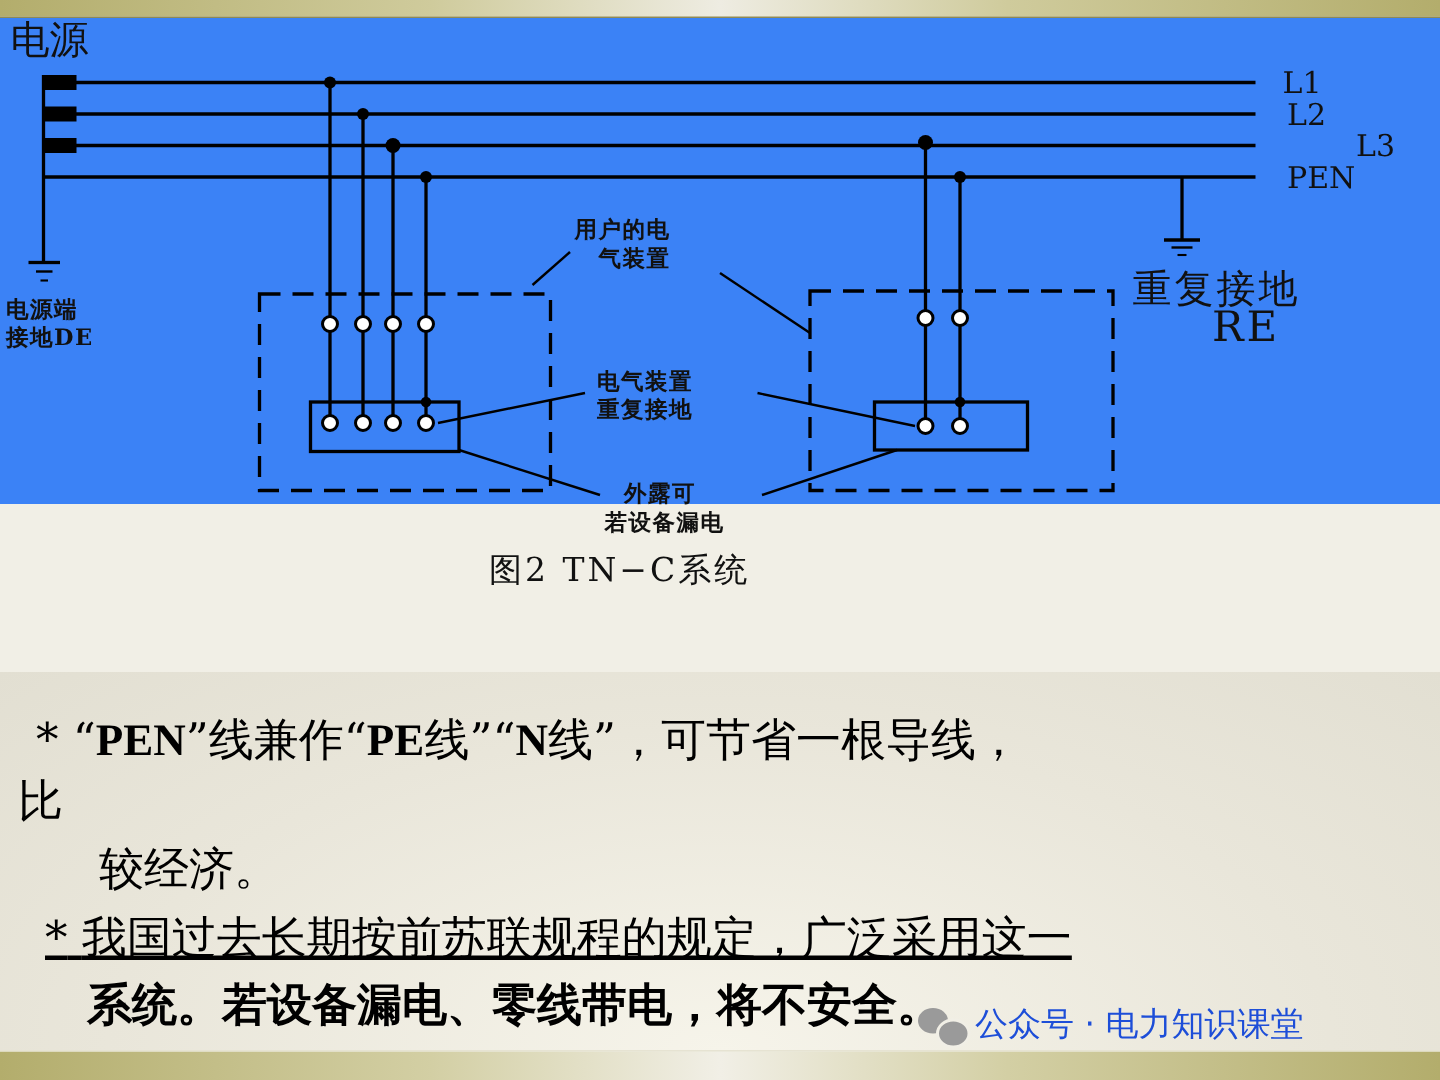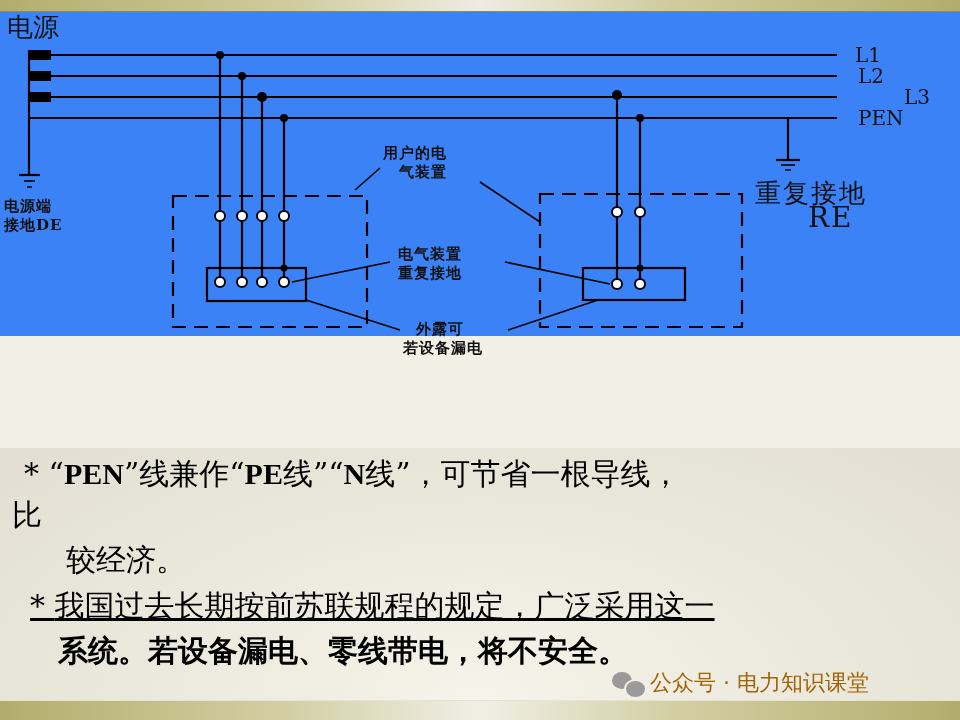--- a/index.html
+++ b/index.html
@@ -28,25 +28,25 @@
     .lbl-line { font-size: 20px; font-family: "DejaVu Serif", serif; }
     .lbl-small { font-size: 15px; font-weight: bold; letter-spacing: 1px; line-height: 19px; }
     .lbl-re { font-size: 26px; letter-spacing: 2px; }
     .lbl-caption { font-size: 22px; letter-spacing: 2px; }
     .text-area {
       position: absolute; left: 0; top: 448px; width: 960px; height: 252px;
       background: radial-gradient(ellipse at 50% 100%, #f6f4ea 0%, #e9e6da 60%, #e2dfd2 100%);
     }
     .p {
       position: absolute; color: #000; font-size: 30px; line-height: 1;
-      font-family: "DejaVu Serif", "Liberation Serif", serif; white-space: nowrap;
+      font-family: "DejaVu Serif", "Liberation Serif", serif; white-space: nowrap; margin-top: 20px;
     }
     .p b { font-family: "Liberation Serif", serif; font-weight: bold; }
     .watermark {
-      position: absolute; left: 612px; top: 668px; font-size: 22px; color: #a16207;
+      position: absolute; left: 612px; top: 668px; font-size: 22px; color: #1d4ed8;
       font-family: "DejaVu Sans", sans-serif; white-space: nowrap; display: flex; align-items: center; gap: 6px;
     }
     .wm-icon { width: 32px; height: 26px; position: relative; }
     .wm-icon span { position: absolute; border-radius: 50%; background: #9a9a9a; }
   </style>
 </head>
 <body>
 
 <div class="band-top"></div>
 
@@ -145,20 +145,21 @@
   <div class="lbl lbl-small" style="left:398px; top:233px;">
     <div>电气装置</div>
     <div>重复接地</div>
   </div>
 
   <div class="lbl lbl-small" style="left:403px; top:308px;">
     <div style="padding-left:13px;">外露可</div>
     <div>若设备漏电</div>
   </div>
 
+  <div class="lbl lbl-caption" style="left:326px; top:358px;">图2  TN−C系统</div>
 </div>
 
 <div class="text-area"></div>
 
 <div class="p" style="left:24px; top:459px;">
   <span>*</span>
   <span>“</span><b>PEN</b><span>”线兼作“</span><b>PE</b><span>线”“</span><b>N</b><span>线”，可节省一根导线，</span>
 </div>
 <div class="p" style="left:12px; top:500px;">比</div>
 <div class="p" style="left:66px; top:545px;">较经济。</div>

